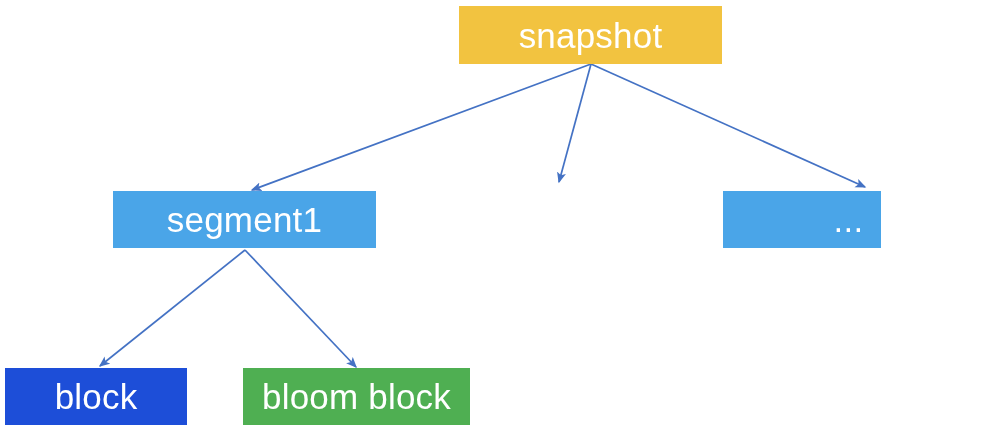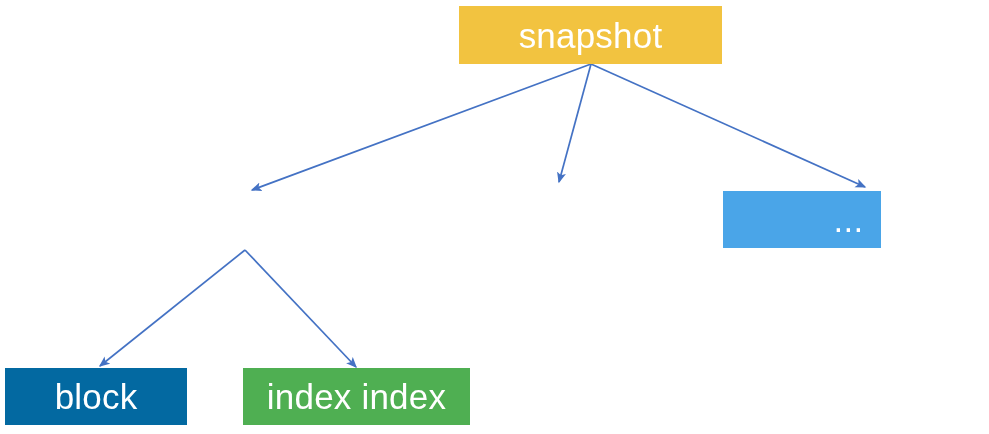--- a/index.html
+++ b/index.html
@@ -60,21 +60,21 @@
     width: 251px;
     height: 57px;
     background: #4aa5e8;
     font-size: 35px;
   }
   .node-block {
     left: 5px;
     top: 368px;
     width: 182px;
     height: 57px;
-    background: #0369a1;
+    background: #1d4ed8;
     font-size: 35px;
   }
   .node-bloom {
     left: 243px;
     top: 368px;
     width: 227px;
     height: 57px;
     background: #4faf52;
     font-size: 35px;
   }
@@ -104,27 +104,30 @@
       <line x1="591" y1="64" x2="865" y2="187" stroke="#4472c4" stroke-width="1.7" marker-end="url(#arrowhead)"></line>
       <line x1="245" y1="250" x2="100" y2="366" stroke="#4472c4" stroke-width="1.7" marker-end="url(#arrowhead)"></line>
       <line x1="245" y1="250" x2="356" y2="367" stroke="#4472c4" stroke-width="1.7" marker-end="url(#arrowhead)"></line>
     </g>
   </svg>
 
   <div class="node node-snapshot">
     <span>snapshot</span>
   </div>
 
+  <div class="node node-segment1">
+    <span>segment1</span>
+  </div>
 
 
   <div class="node node-ellipsis">
     <span>...</span>
   </div>
 
   <div class="node node-block">
     <span>block</span>
   </div>
 
   <div class="node node-bloom">
-    <span>index index</span>
+    <span>bloom block</span>
   </div>
 
 </div>
 
 </body></html>

